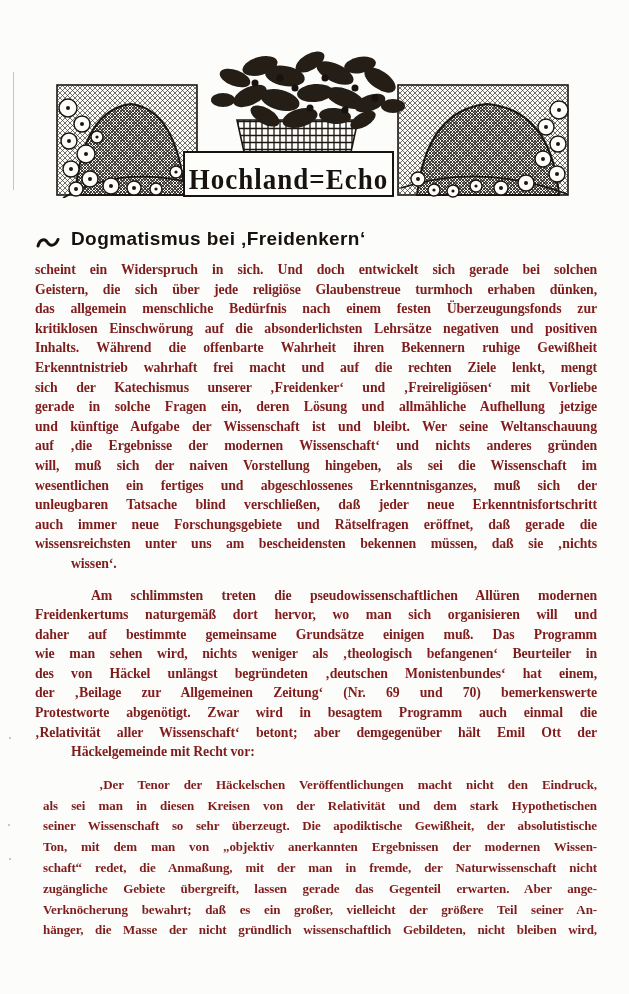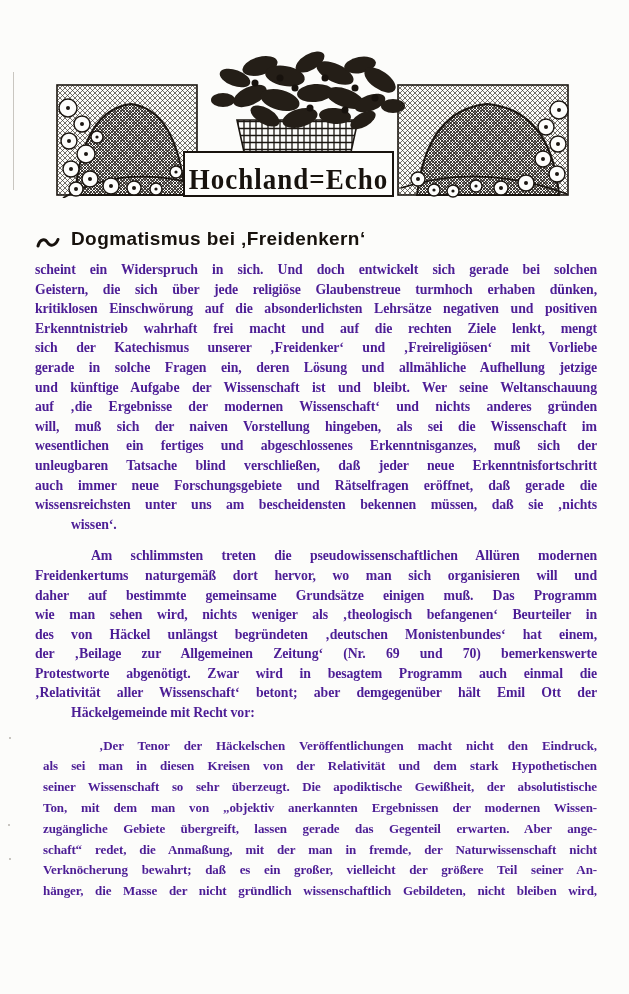--- a/index.html
+++ b/index.html
@@ -35,21 +35,21 @@
   .article-heading{
     position:absolute;left:36px;top:224px;width:560px;height:26px;
     display:flex;align-items:flex-end;
     font-family:"Liberation Sans", sans-serif;
     font-weight:700;font-size:19px;letter-spacing:0.4px;color:#17120d;
   }
   .heading-orn{margin-right:11px;flex:0 0 auto;}
 
   
   .body-text{position:absolute;left:35px;top:260px;width:562px;}
-  .para{font-weight:700;font-size:13.8px;letter-spacing:-0.1px;color:#4c1d95;}
+  .para{font-weight:700;font-size:13.8px;letter-spacing:-0.1px;color:#7f1d1d;}
   .para .line{
     white-space:nowrap;overflow:hidden;
     text-align:justify;text-align-last:justify;
     height:19.6px;line-height:19.6px;
   }
   .flush-last .line:last-child{text-align-last:left;margin-left:36px;}
   .indent-first .line:first-child{padding-left:56px;margin-top:12px;}
   .quote{margin-top:13px;padding-left:8px;}
   .quote .line{font-size:13px;height:20.8px;line-height:20.8px;}
 </style>
@@ -187,21 +187,23 @@
     <svg class="heading-orn" width="24" height="15" viewBox="0 0 24 15">
       <path d="M2,11 C4,3.5 9,3.5 11.5,7.5 C14,11.5 19,11.5 22,4.5" stroke="#17120d" stroke-width="3" fill="none" stroke-linecap="round"></path>
     </svg>
     <span>Dogmatismus bei ‚Freidenkern‘</span>
   </div>
 
   <div class="body-text">
     <div class="para flush-last">
         <div class="line">scheint ein Widerspruch in sich.  Und doch entwickelt sich gerade bei solchen</div>
         <div class="line">Geistern, die sich über jede religiöse Glaubenstreue turmhoch erhaben dünken,</div>
+        <div class="line">das allgemein menschliche Bedürfnis nach einem festen Überzeugungsfonds zur</div>
         <div class="line">kritiklosen Einschwörung auf die absonderlichsten Lehrsätze negativen und positiven</div>
+        <div class="line">Inhalts.  Während die offenbarte Wahrheit ihren Bekennern ruhige Gewißheit</div>
         <div class="line">Erkenntnistrieb wahrhaft frei macht und auf die rechten Ziele lenkt, mengt</div>
         <div class="line">sich der Katechismus unserer ‚Freidenker‘ und ‚Freireligiösen‘ mit Vorliebe</div>
         <div class="line">gerade in solche Fragen ein, deren Lösung und allmähliche Aufhellung jetzige</div>
         <div class="line">und künftige Aufgabe der Wissenschaft ist und bleibt.  Wer seine Weltanschauung</div>
         <div class="line">auf ‚die Ergebnisse der modernen Wissenschaft‘ und nichts anderes gründen</div>
         <div class="line">will, muß sich der naiven Vorstellung hingeben, als sei die Wissenschaft im</div>
         <div class="line">wesentlichen ein fertiges und abgeschlossenes Erkenntnisganzes, muß sich der</div>
         <div class="line">unleugbaren Tatsache blind verschließen, daß jeder neue Erkenntnisfortschritt</div>
         <div class="line">auch immer neue Forschungsgebiete und Rätselfragen eröffnet, daß gerade die</div>
         <div class="line">wissensreichsten unter uns am bescheidensten bekennen müssen, daß sie ‚nichts</div>
@@ -216,20 +218,20 @@
         <div class="line">der ‚Beilage zur Allgemeinen Zeitung‘ (Nr. 69 und 70) bemerkenswerte</div>
         <div class="line">Protestworte abgenötigt.  Zwar wird in besagtem Programm auch einmal die</div>
         <div class="line">‚Relativität aller Wissenschaft‘ betont; aber demgegenüber hält Emil Ott der</div>
         <div class="line">Häckelgemeinde mit Recht vor:</div>
       </div>
     <div class="para quote indent-first">
         <div class="line">‚Der Tenor der Häckelschen Veröffentlichungen macht nicht den Eindruck,</div>
         <div class="line">als sei man in diesen Kreisen von der Relativität und dem stark Hypothetischen</div>
         <div class="line">seiner Wissenschaft so sehr überzeugt. Die apodiktische Gewißheit, der absolutistische</div>
         <div class="line">Ton, mit dem man von „objektiv anerkannten Ergebnissen der modernen Wissen-</div>
+        <div class="line">schaft“ redet, die Anmaßung, mit der man in fremde, der Naturwissenschaft nicht</div>
         <div class="line">zugängliche Gebiete übergreift, lassen gerade das Gegenteil erwarten.  Aber ange-</div>
-        <div class="line">schaft“ redet, die Anmaßung, mit der man in fremde, der Naturwissenschaft nicht</div>
         <div class="line">Verknöcherung bewahrt; daß es ein großer, vielleicht der größere Teil seiner An-</div>
         <div class="line">hänger, die Masse der nicht gründlich wissenschaftlich Gebildeten, nicht bleiben wird,</div>
       </div>
   </div>
 
 </div>
 
 </body></html>

